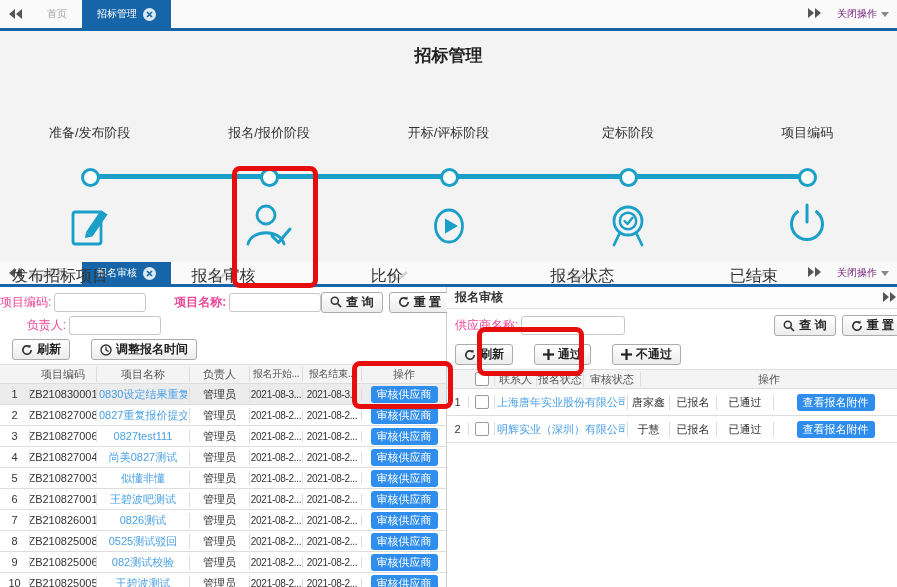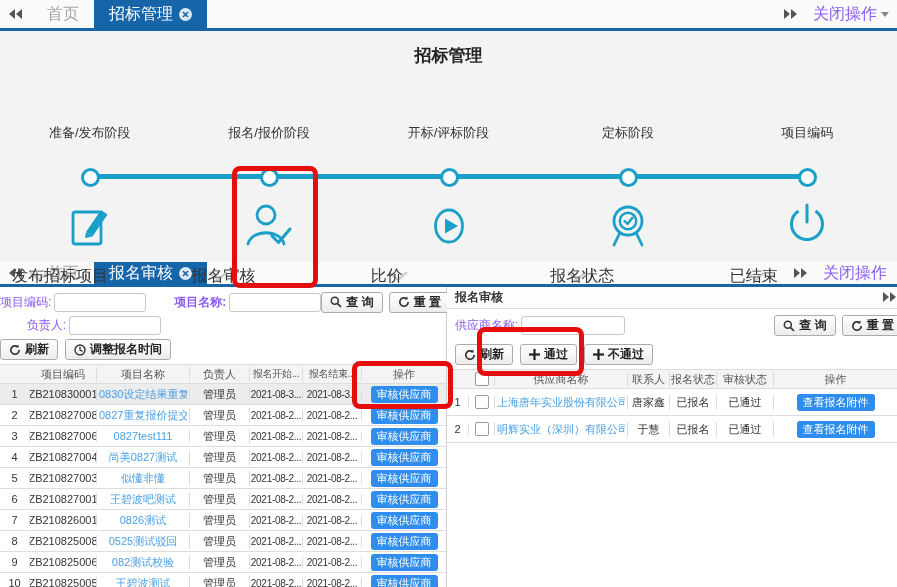--- a/index.html
+++ b/index.html
@@ -1,27 +1,27 @@
 <!DOCTYPE html>
 <html><head>
 <meta charset="utf-8">
 <style>
   html,body{margin:0;padding:0;background:#fff;}
   .screen{position:relative;width:897px;height:587px;overflow:hidden;background:#fff;
           font-family:"Liberation Sans","DejaVu Sans",sans-serif;color:#333;}
 
   
-  .tabbar{height:28px;background:#fafafa;border-bottom:3px solid #1565a8;display:flex;align-items:stretch;font-size:16px;}
+  .tabbar{height:28px;background:#fafafa;border-bottom:3px solid #1565a8;display:flex;align-items:stretch;font-size:10px;}
   .tabbar.sub{height:22px;}
   .tb-arrow{width:32px;display:flex;align-items:center;justify-content:center;cursor:pointer;}
   .tab{padding:0 15px;display:flex;align-items:center;gap:6px;color:#a5a5a5;cursor:pointer;white-space:nowrap;}
   .tab.active{background:#1565a8;color:#fff;}
   .close-dot{display:inline-flex;align-items:center;justify-content:center;width:13px;height:13px;border-radius:50%;background:rgba(255,255,255,.85);}
   .tabbar-right{margin-left:auto;display:flex;align-items:center;gap:16px;padding:0 8px;color:#666;}
-  .ops{display:flex;align-items:center;gap:4px;white-space:nowrap;cursor:pointer;color:#8b5cf6;}
+  .ops{display:flex;align-items:center;gap:4px;white-space:nowrap;cursor:pointer;color:#701a75;}
   .caret{width:0;height:0;border-left:4px solid transparent;border-right:4px solid transparent;border-top:5px solid #888;}
   .clip{overflow:hidden;max-width:66px;}
 
   
   .stage-area{position:relative;height:231px;background:#f3f3f3;}
   .page-title{position:absolute;top:13px;left:0;width:100%;text-align:center;font-size:17px;font-weight:bold;color:#222;}
   .timeline{position:absolute;top:143px;left:10%;right:10%;height:5px;background:#1a9fc8;border-radius:3px;}
   .stages{position:absolute;inset:0;display:flex;}
   .stage{flex:1;position:relative;}
   .phase-label{position:absolute;top:93px;left:0;width:100%;text-align:center;font-size:13px;color:#333;}
@@ -33,30 +33,30 @@
   
   .redbox{position:absolute;border:5px solid #e60d0d;border-radius:8px;z-index:60;pointer-events:none;}
 
   
   .panels{display:flex;height:302px;}
   .left-panel{width:447px;box-sizing:border-box;border-right:1px solid #d0d0d0;background:#fff;position:relative;}
   .right-panel{flex:1;background:#fff;position:relative;overflow:hidden;}
 
   .f-row{display:flex;align-items:center;margin:0 6px 3px 0;height:20px;}
   .lp-form{padding-top:5px;}
-  .f-label{width:66px;text-align:right;font-size:12px;color:#8b5cf6;margin-right:3px;white-space:nowrap;}
+  .f-label{width:66px;text-align:right;font-size:12px;color:#ec4899;margin-right:3px;white-space:nowrap;}
   .f-label.w2{width:60px;margin-left:28px;font-weight:bold;}
   input.txt{width:84px;height:17px;border:1px solid #c7c7c7;border-radius:3px;outline:none;font-size:12px;padding:0 3px;}
   input.txt.wide{width:96px;}
 
   .btn{display:inline-flex;align-items:center;gap:4px;height:21px;padding:0 8px;border:1px solid #ababab;border-radius:3px;
        background:linear-gradient(#ffffff,#ececec);font-size:12px;color:#222;font-weight:bold;cursor:pointer;white-space:nowrap;}
   .btn svg{flex:none;}
   .search-btns{margin-left:auto;display:flex;gap:6px;margin-right:16px;}
-  .toolbar{display:flex;gap:7px;margin:4px 0 4px 0;align-items:center;}
+  .toolbar{display:flex;gap:21px;margin:4px 0 4px 12px;align-items:center;}
 
   .btn-blue{background:#2e8ded;color:#fff;border:none;border-radius:3px;font-size:11px;padding:3px 6px;line-height:1;cursor:pointer;white-space:nowrap;}
 
   
   .tbl{font-size:11px;border-top:1px solid #ddd;}
   .trow{display:flex;border-bottom:1px solid #ddd;align-items:center;background:#fff;}
   .trow.head{background:#f4f4f4;color:#555;height:18px;}
   .lt .trow.body{height:20px;}
   .rt .trow.body{height:26px;}
   .trow.selected{background:#ececec;}
@@ -501,21 +501,20 @@
           <span>不通过</span>
         </button>
       </div>
 
       <div class="tbl rt">
         <div class="trow head">
           <div class="c r1"></div>
           <div class="c r2">
               <span class="cb"></span>
             </div>
-          <div class="c r3">供应商名称</div>
           <div class="c r4">联系人</div>
           <div class="c r5">报名状态</div>
           <div class="c r6">审核状态</div>
           <div class="c">操作</div>
         </div>
         <div>
 
             <div class="trow body">
               <div class="c r1">1</div>
               <div class="c r2">

